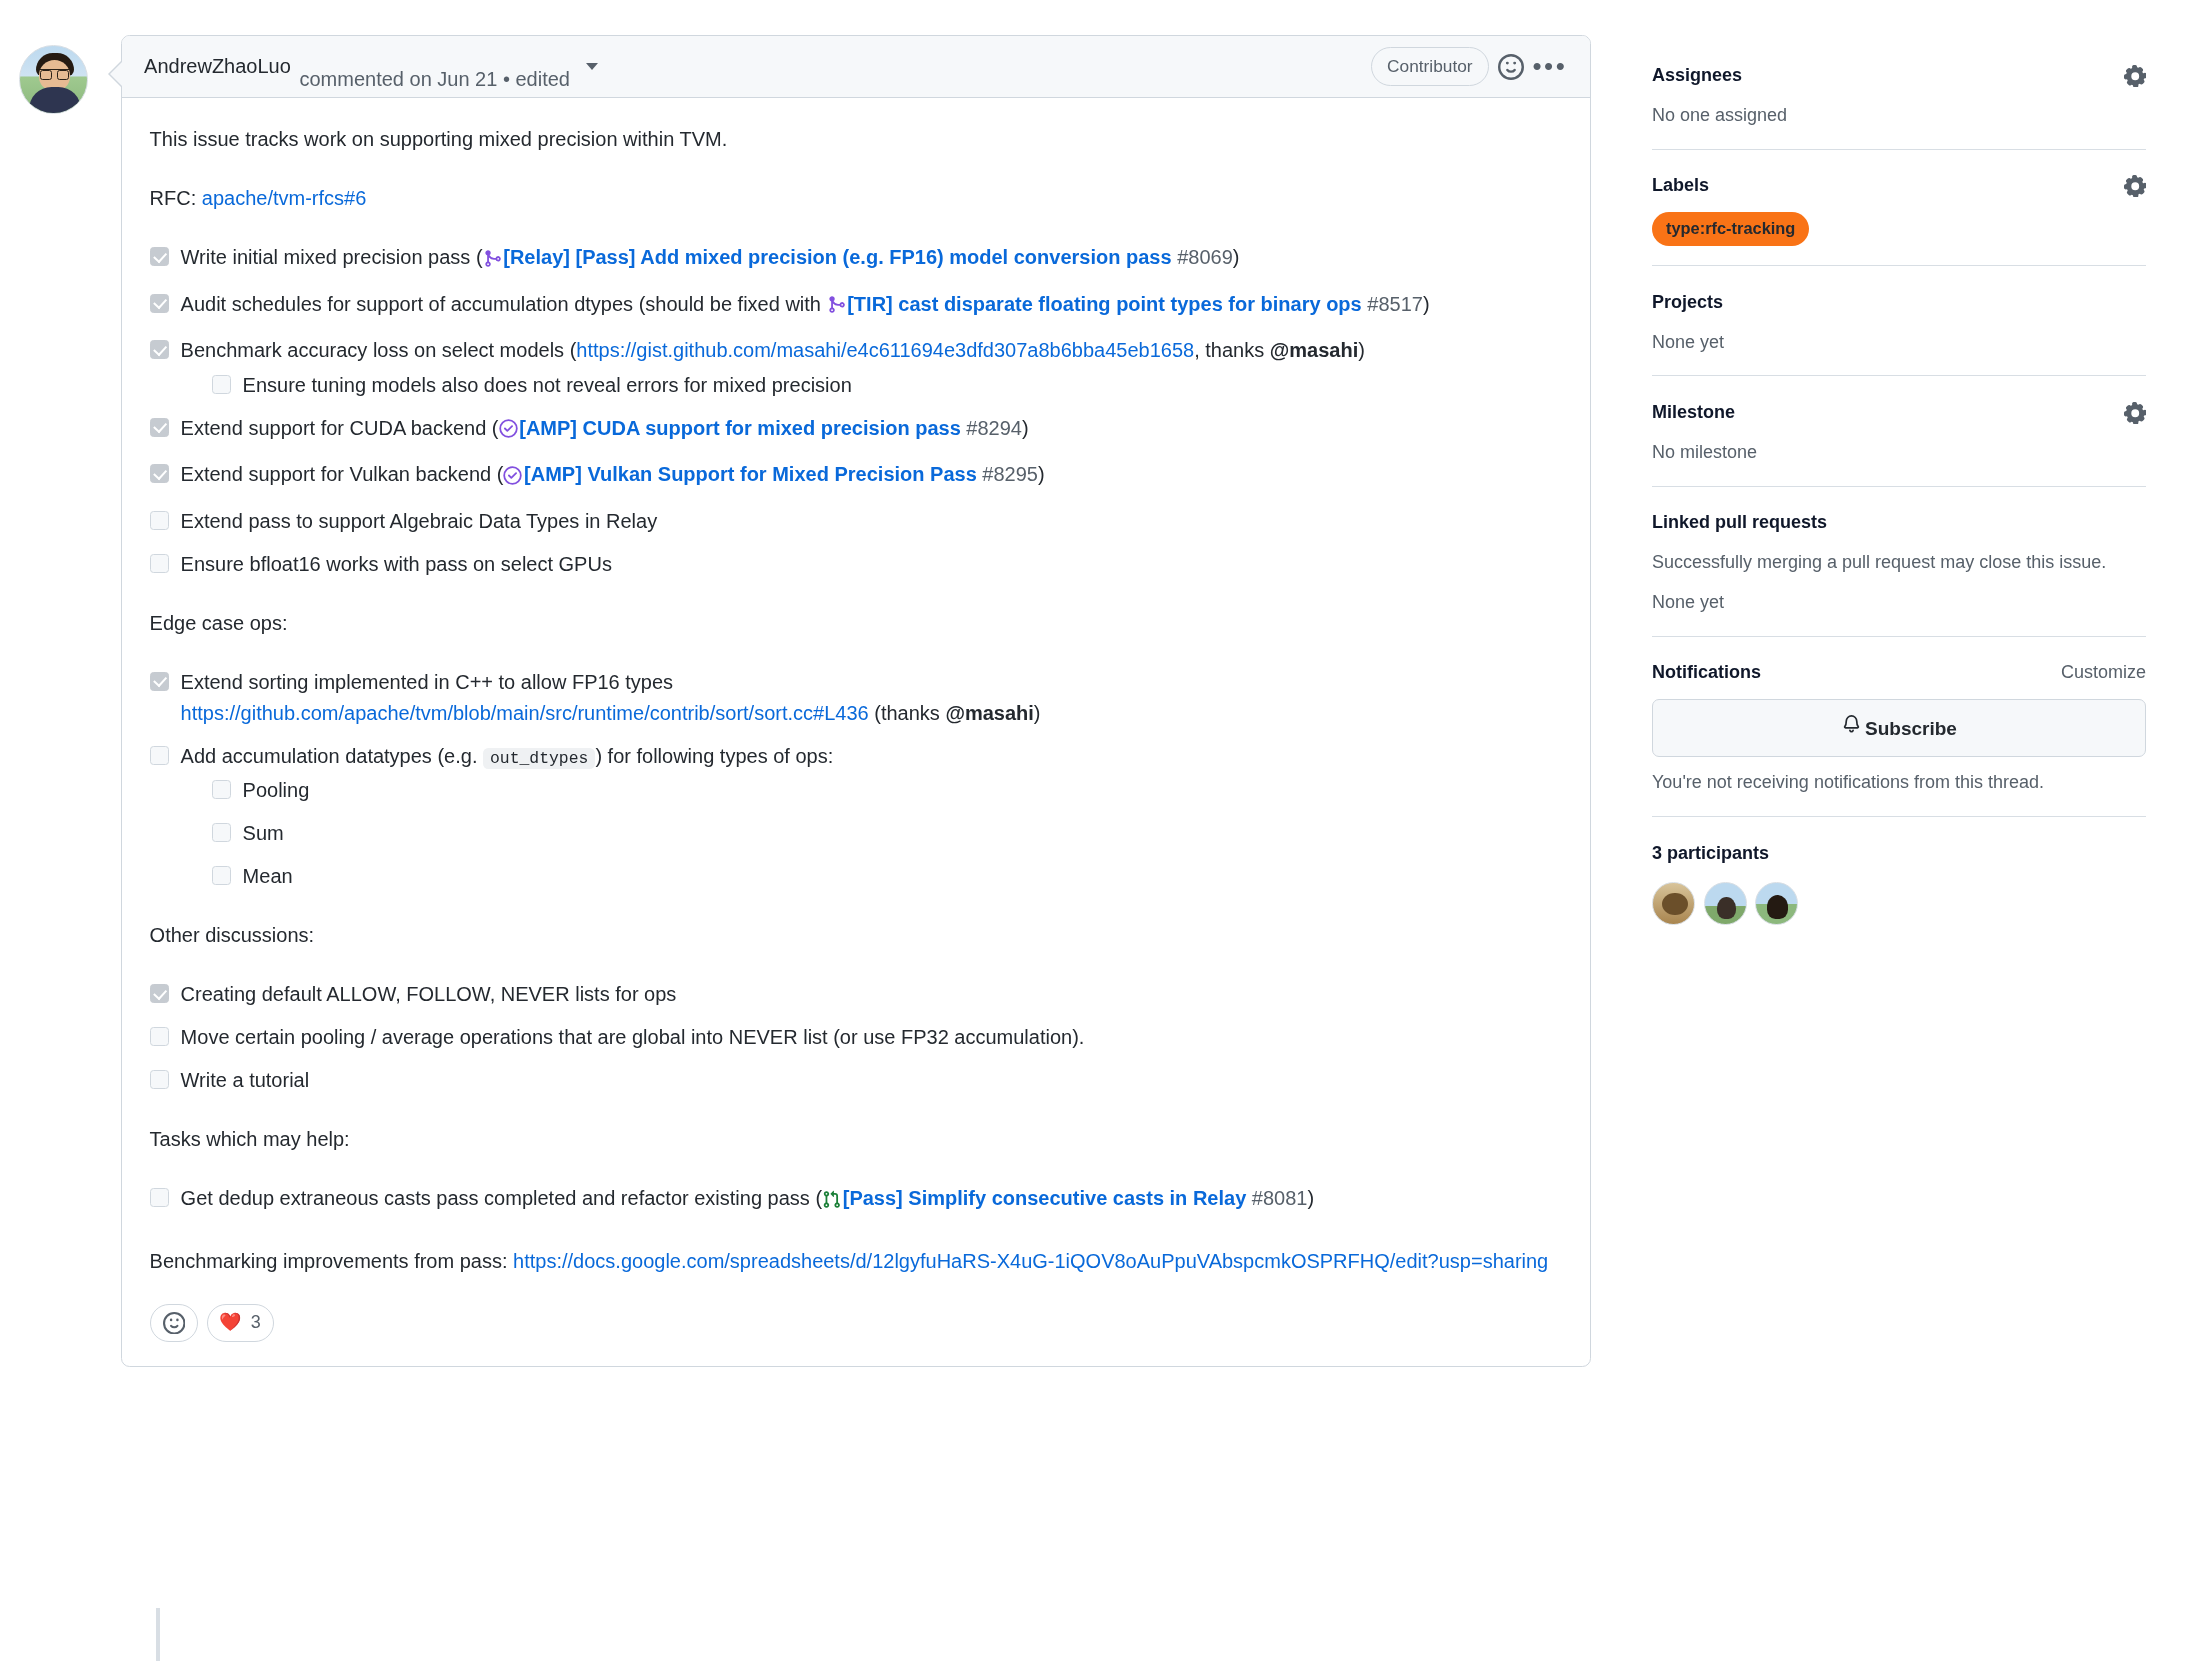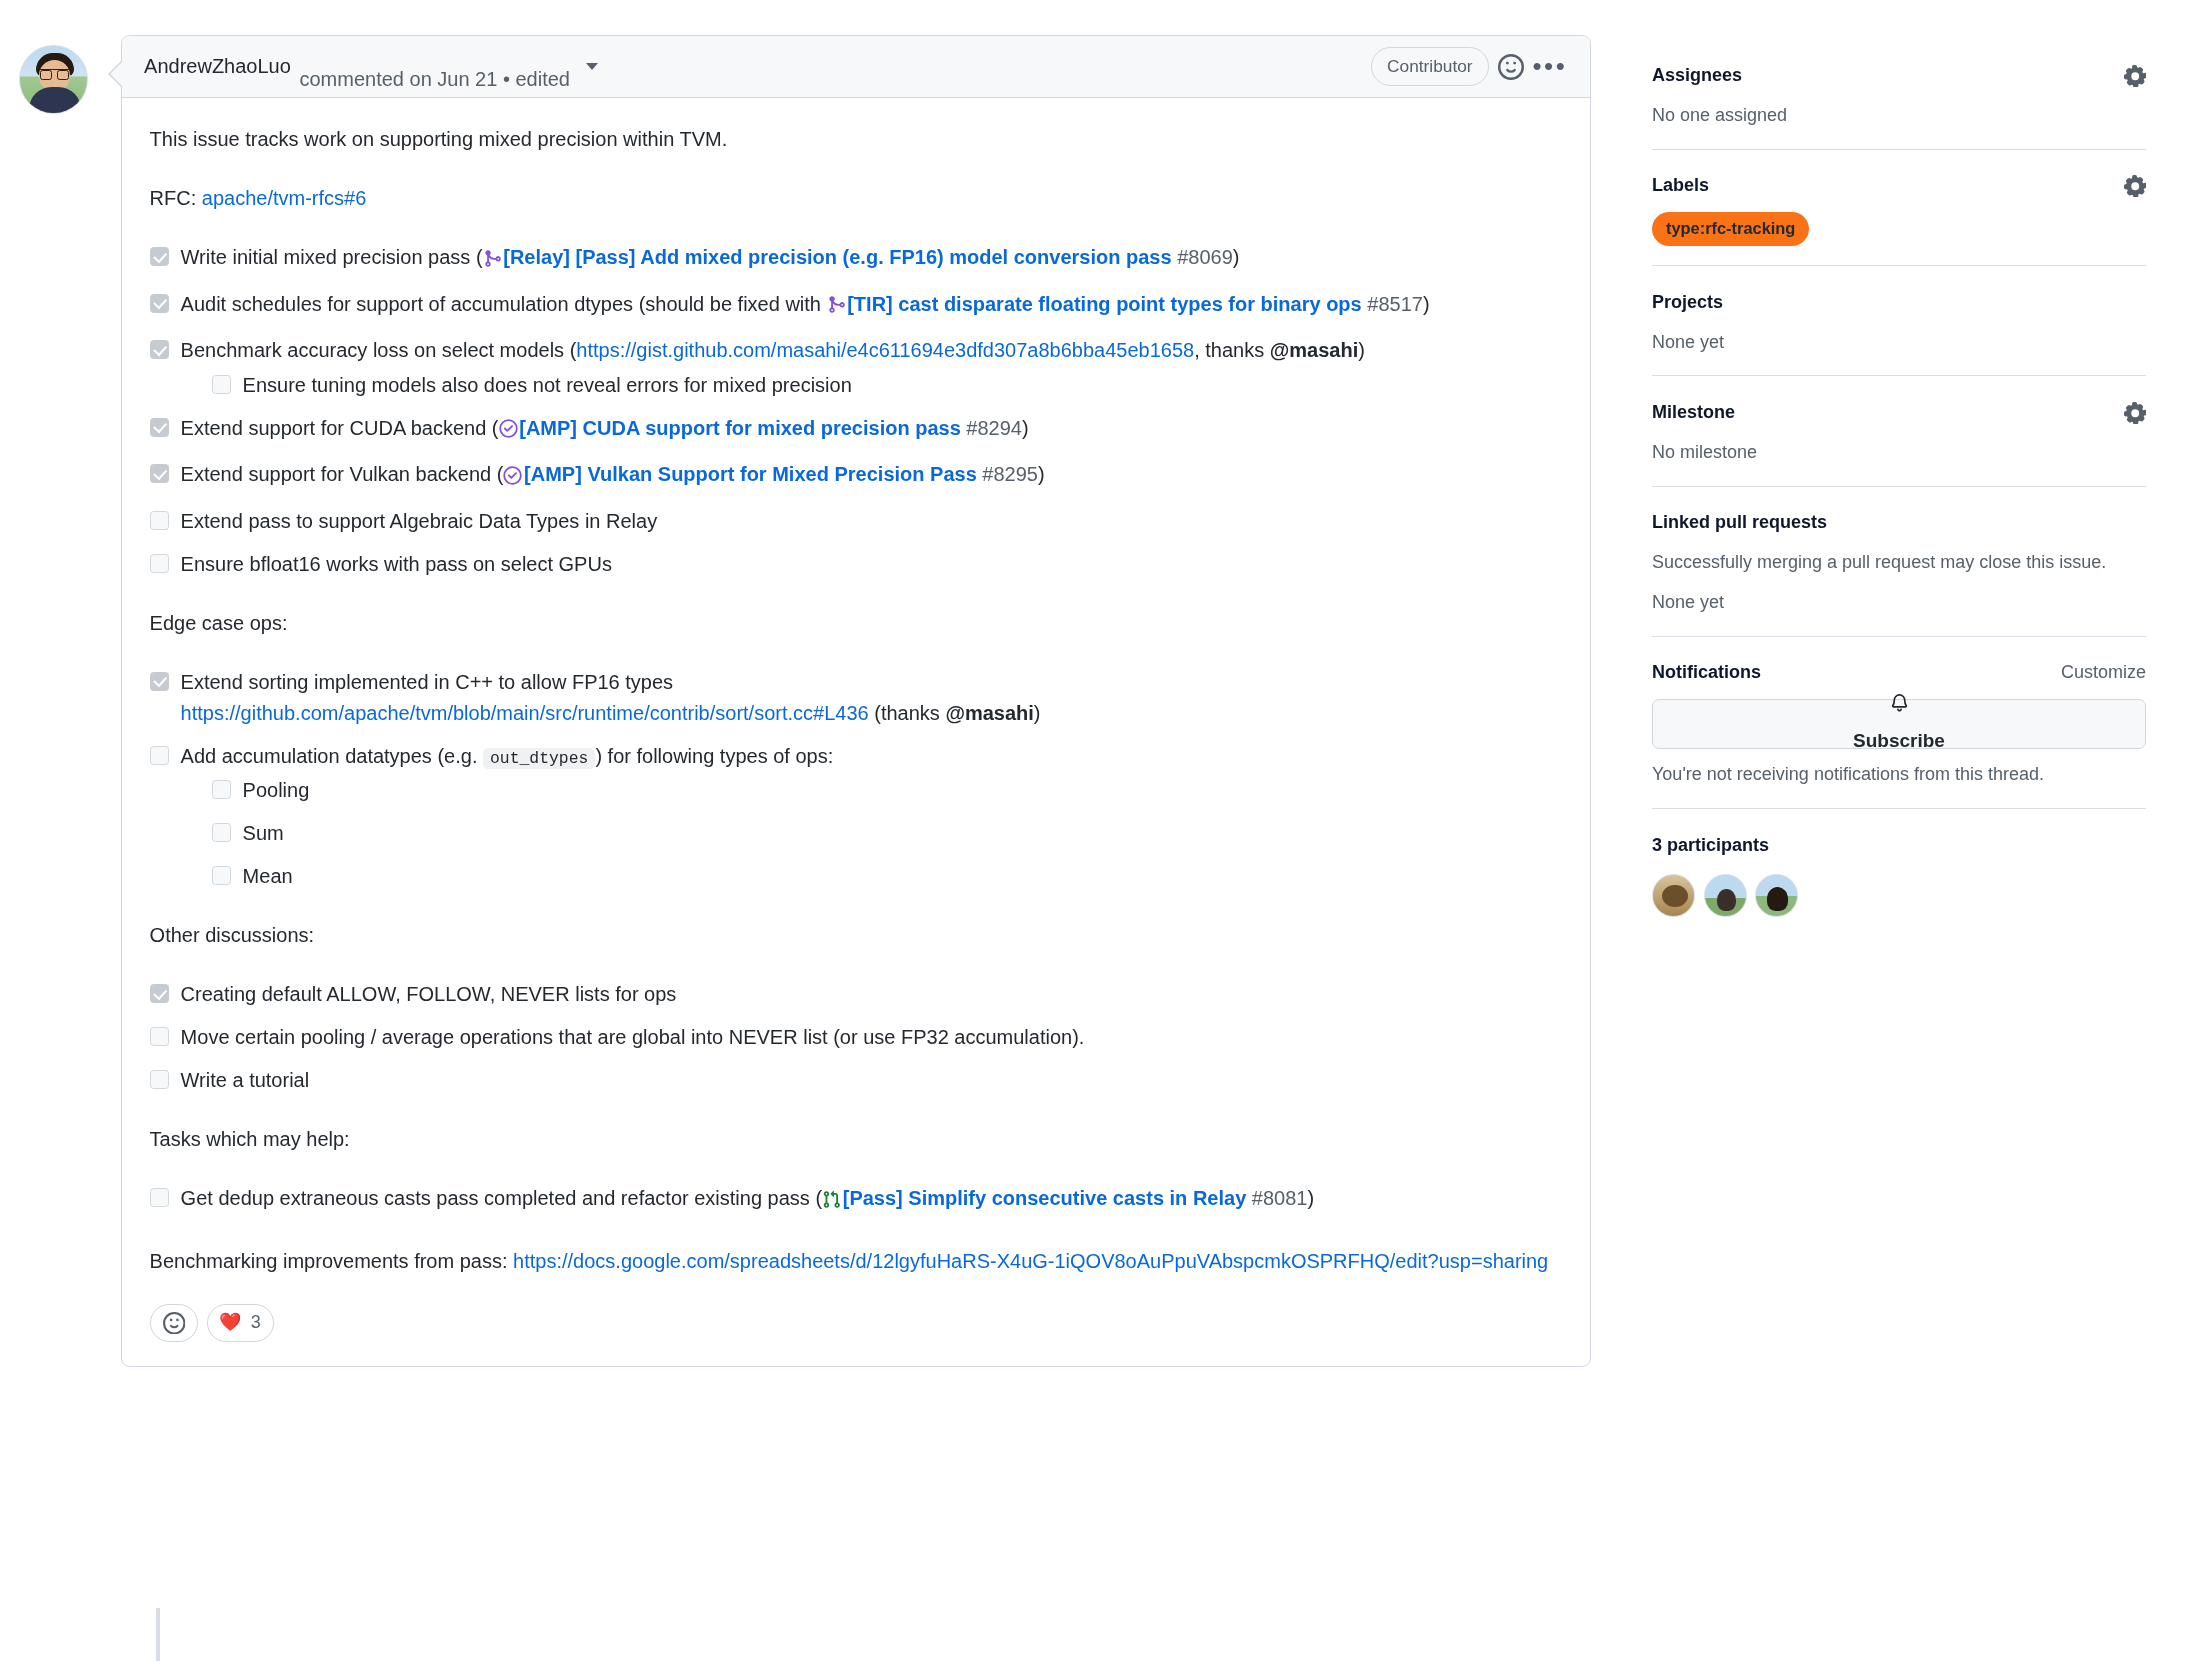--- a/index.html
+++ b/index.html
@@ -139,24 +139,24 @@
   .sb-title { font-size: 18px; font-weight: bold; color:#0f172a; }
   .sb-empty { color:#57606a; font-size: 18px; }
   .gear { margin-left:auto; color:#57606a; display:flex; }
   .customize { margin-left:auto; color:#57606a; font-size: 18px; }
   .label-chip {
     display:inline-block; background:#f97316; color:#24292f;
     border-radius: 26px; padding: 4.3px 14px; font-size: 16.4px; font-weight: bold;
   }
   .sb-text { color:#57606a; font-size: 18px; }
   .subscribe-btn {
-    width: 100%; height: 50px; margin: 5.2px 0 12px 0;
+    width: 100%; height: 58px; margin: 5.2px 0 12px 0;
     border: 0.9px solid #d0d7de; border-radius: 7px; background:#f6f8fa;
     display:flex; align-items:center; justify-content:center; gap: 3px;
-    font-size: 19px; font-weight: bold; color:#24292f;flex-direction:column;
+    font-size: 19px; font-weight: bold; color:#24292f;
   }
   .participants { display:flex; gap: 8.6px; margin-top: 14px; }
   .pav { width: 43px; height: 43px; border-radius:50%; border:0.9px solid #d8dee4; overflow:hidden; position:relative; }
   .pav1 { background: linear-gradient(#d8c49a, #a9854f); }
   .pav1:after{ content:""; position:absolute; left:8.6px; top:10.4px; width:26px; height:22.5px; border-radius:50%; background:#6b4f2a; }
   .pav2 { background: linear-gradient(#bcd9ef 55%, #7fa96b 56%); }
   .pav2:after{ content:""; position:absolute; left:12px; top:14px; width:19px; height:22.5px; border-radius:50% 50% 40% 40%; background:#3a2f28; }
   .pav3 { background: linear-gradient(#bcd9ef 50%, #8cb87d 51%); }
   .pav3:after{ content:""; position:absolute; left:11.2px; top:12px; width:21px; height:24px; border-radius:50% 50% 40% 40%; background:#241a12; }
 </style>

